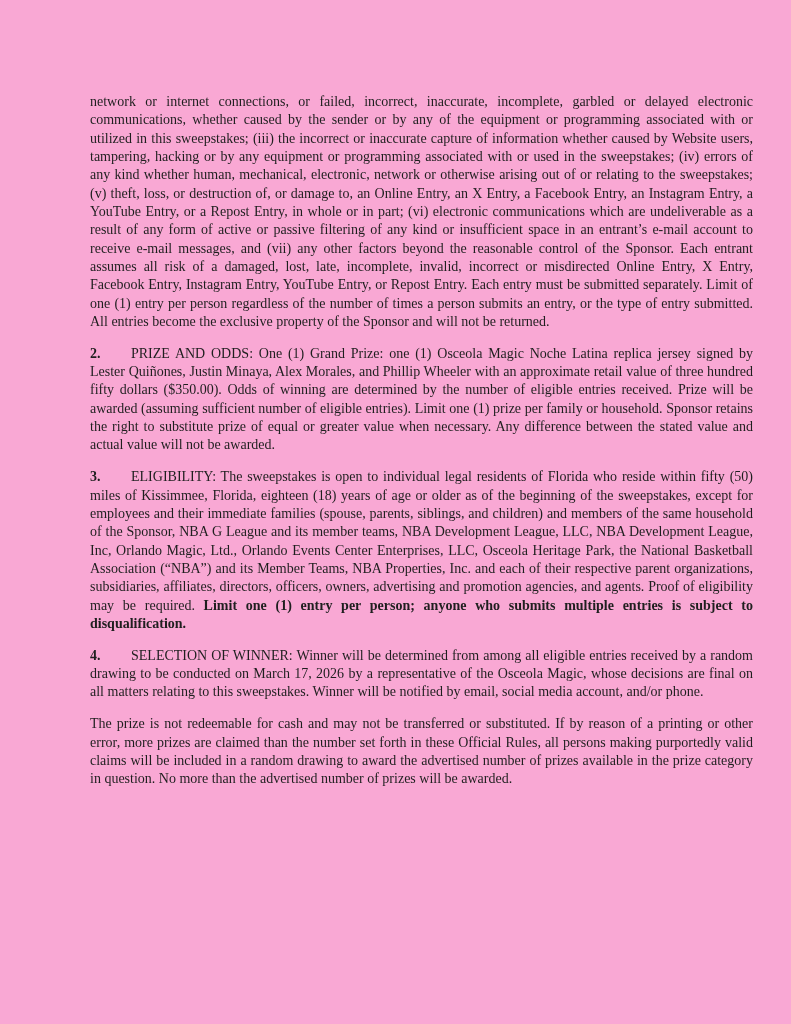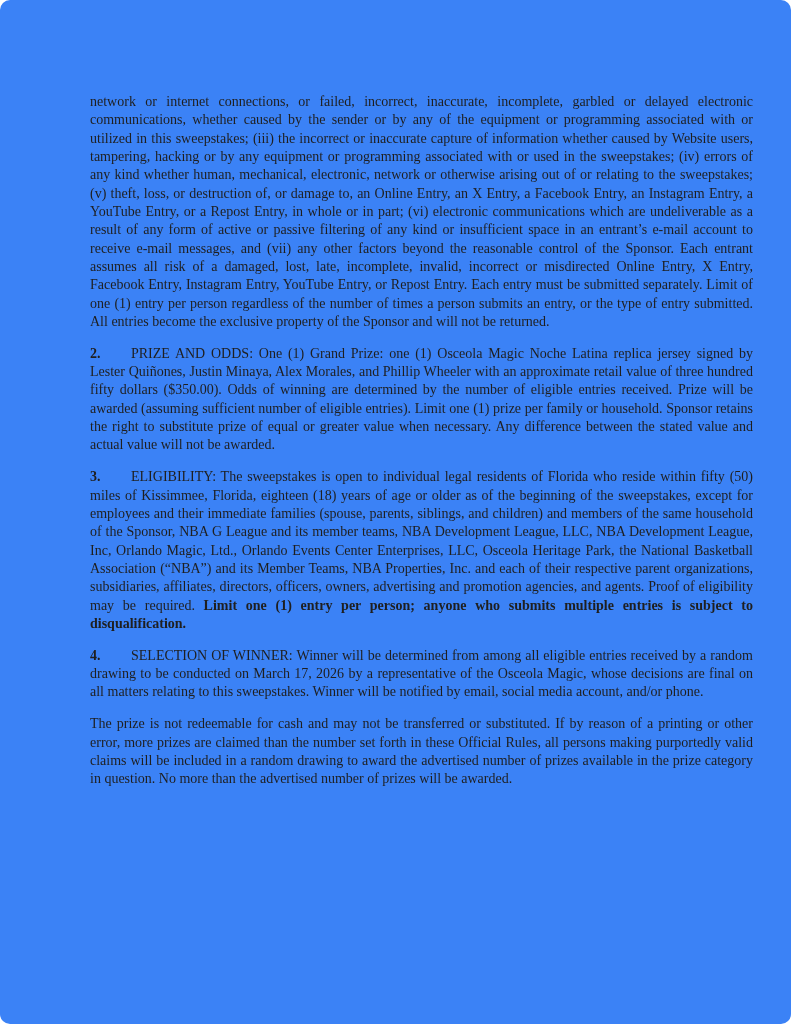--- a/index.html
+++ b/index.html
@@ -4,25 +4,24 @@
 <style>
   html, body {
     margin: 0;
     padding: 0;
     background: #ffffff;
   }
   .page {
     position: relative;
     width: 791px;
     height: 1024px;
-    background: #3b82f6;
+    background: #f9a8d4;
     box-sizing: border-box;
     padding: 93px 38px 0 90px;
     overflow: hidden;
-    border-radius: 10px;
   }
   .doc {
     font-family: "Liberation Serif", "DejaVu Serif", serif;
     font-size: 14px;
     line-height: 18.33px;
     color: #1f1f1f;
     text-align: justify;
   }
   .para {
     margin: 0 0 13.5px 0;

